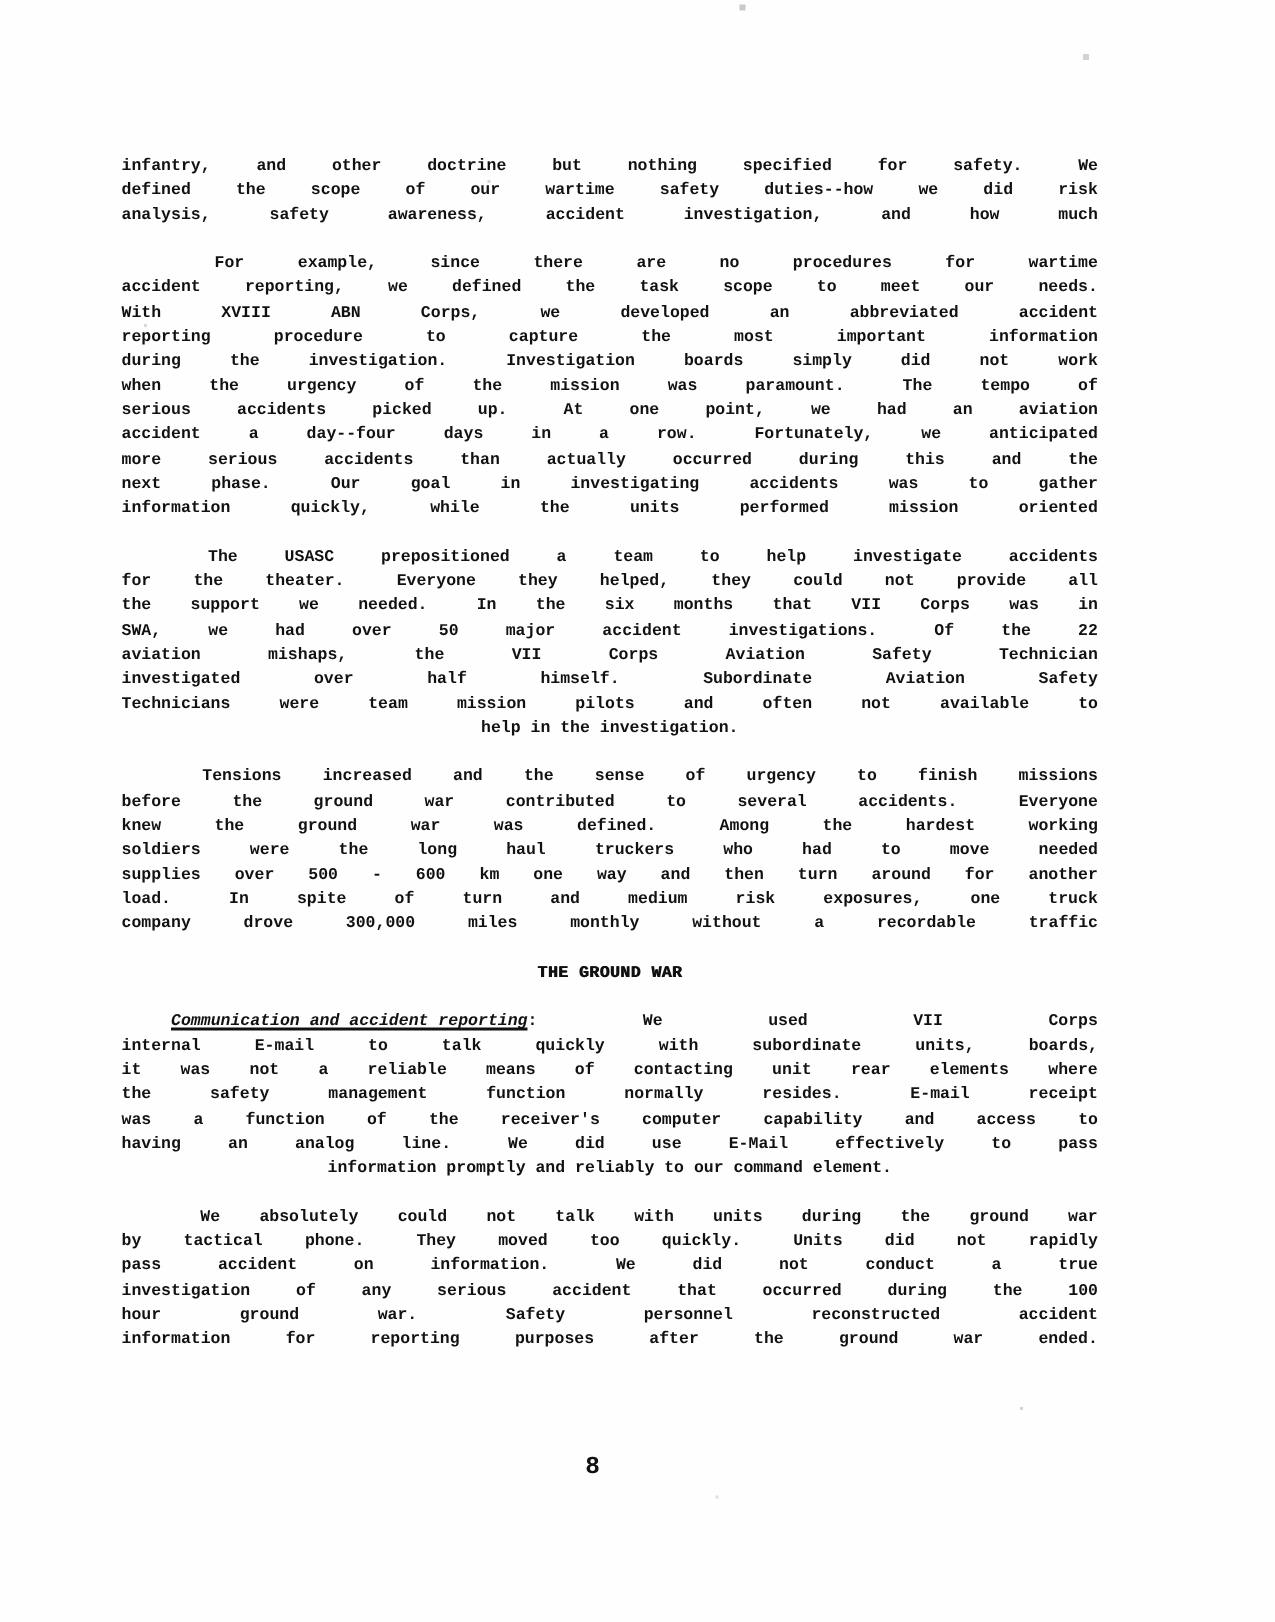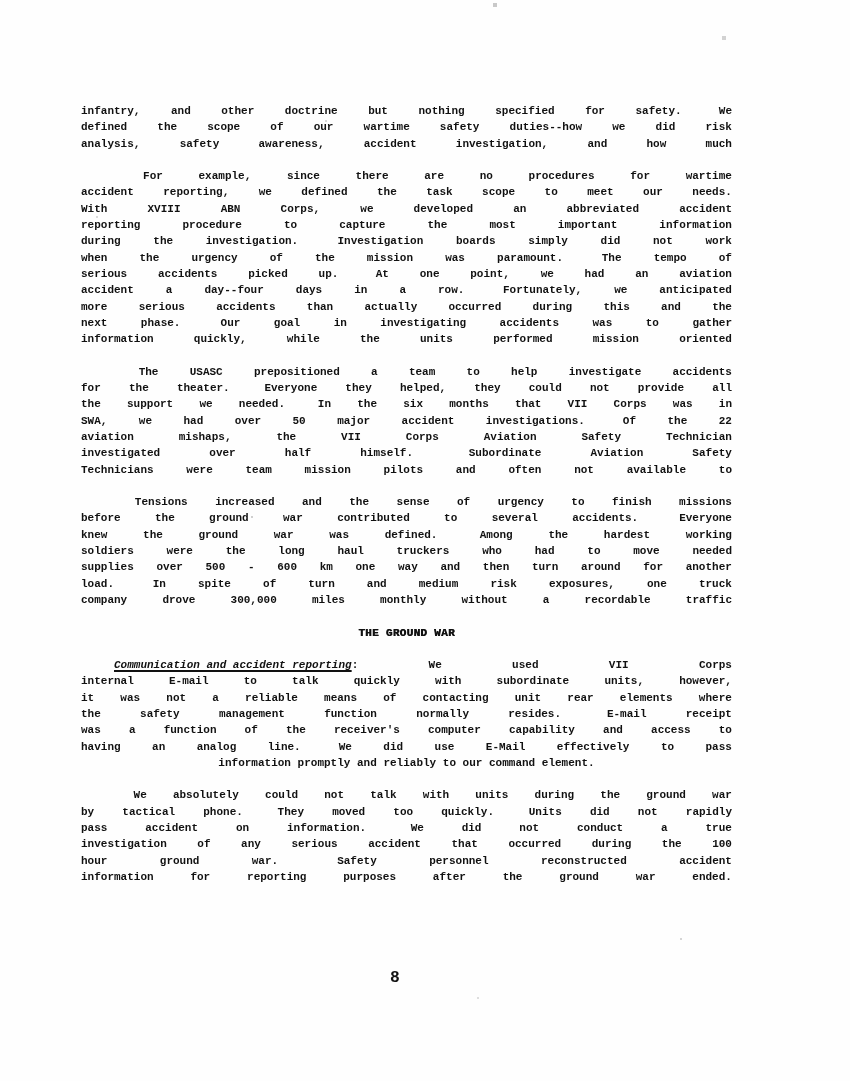--- a/index.html
+++ b/index.html
@@ -317,20 +317,21 @@
           <span class="w">were</span>
           <span class="w">team</span>
           <span class="w">mission</span>
           <span class="w">pilots</span>
           <span class="w">and</span>
           <span class="w">often</span>
           <span class="w">not</span>
           <span class="w">available</span>
           <span class="w">to</span>
         </div>
+        <div class="line plain">help in the investigation.</div>
       </div>
       <div class="block para">
         <div class="line just">
           <span class="w">    </span>
           <span class="w">Tensions</span>
           <span class="w">increased</span>
           <span class="w">and</span>
           <span class="w">the</span>
           <span class="w">sense</span>
           <span class="w">of</span>
@@ -429,21 +430,21 @@
         </div>
         <div class="line just">
           <span class="w">internal</span>
           <span class="w">E-mail</span>
           <span class="w">to</span>
           <span class="w">talk</span>
           <span class="w">quickly</span>
           <span class="w">with</span>
           <span class="w">subordinate</span>
           <span class="w">units,</span>
-          <span class="w">however,</span>
+          <span class="w">boards,</span>
         </div>
         <div class="line just">
           <span class="w">it</span>
           <span class="w">was</span>
           <span class="w">not</span>
           <span class="w">a</span>
           <span class="w">reliable</span>
           <span class="w">means</span>
           <span class="w">of</span>
           <span class="w">contacting</span>

